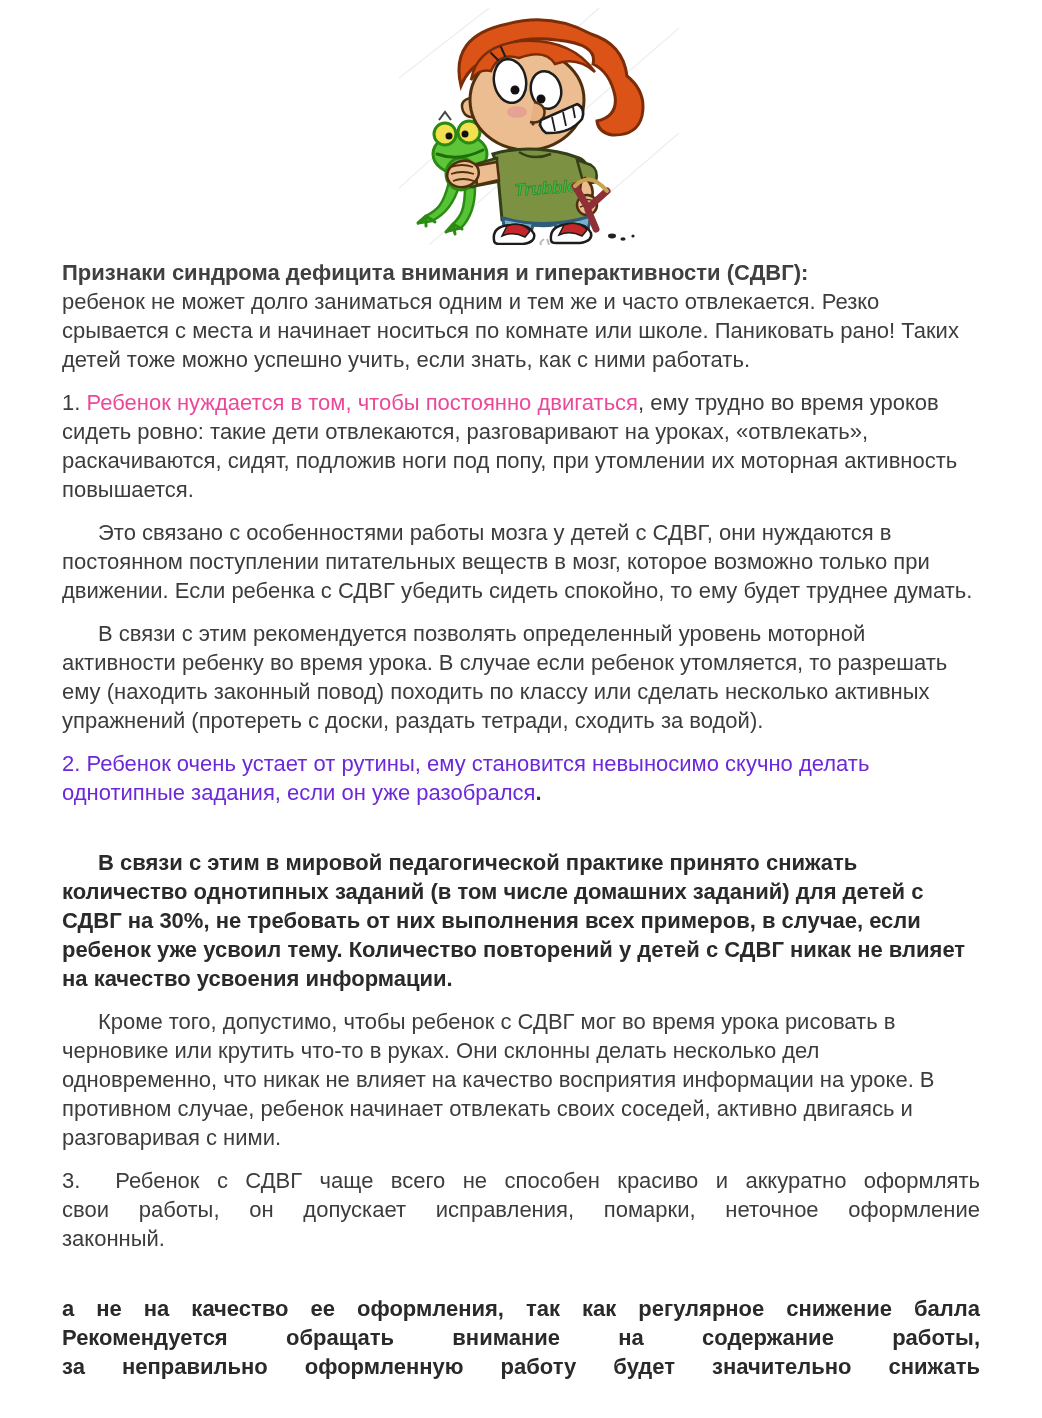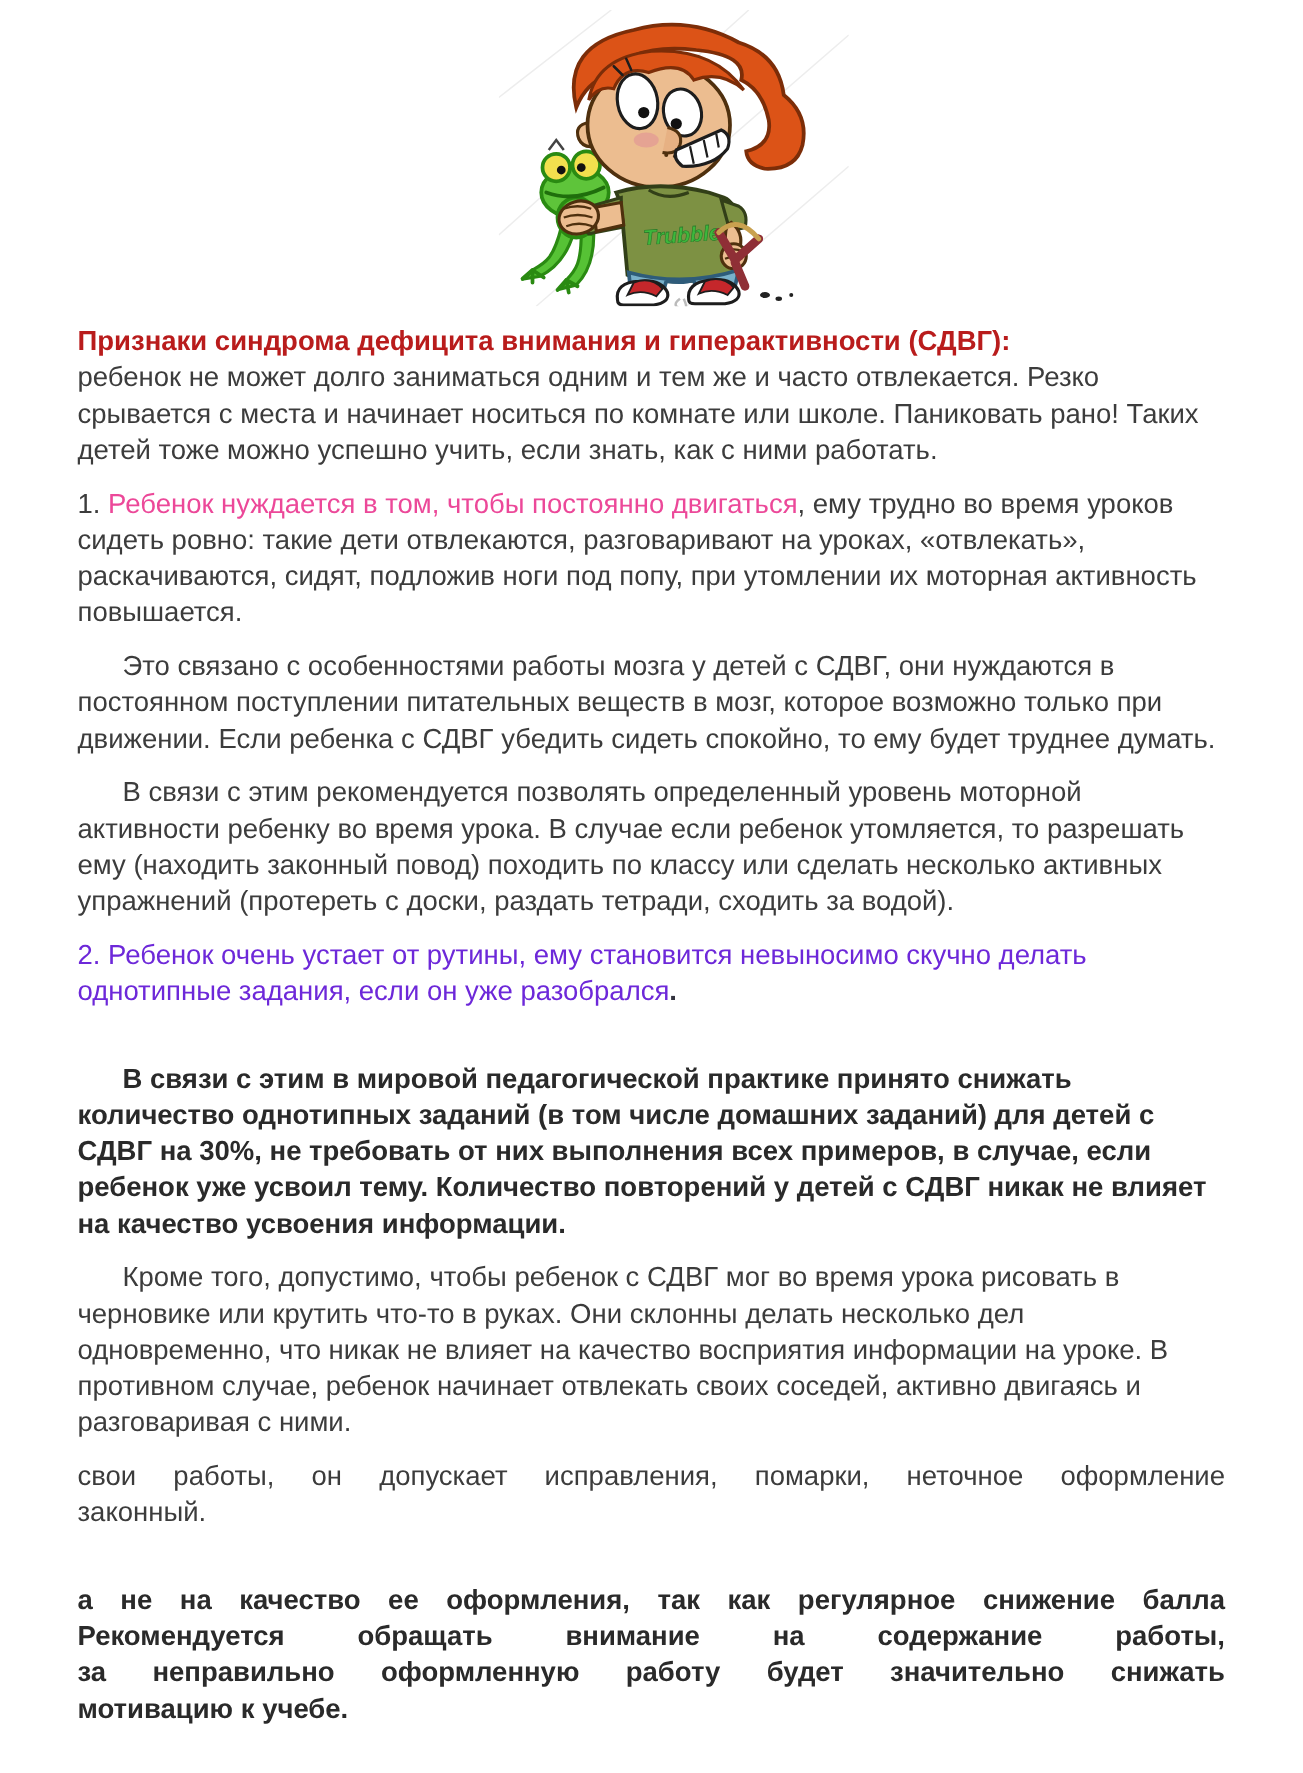--- a/index.html
+++ b/index.html
@@ -22,21 +22,21 @@
   }
   .illustration {
     width: 280px;
     height: 237px;
     margin: 0 auto 13px auto;
     transform: translateX(18px);
   }
   .para { margin: 0 0 14px 0; }
   .para.indent { text-indent: 36px; }
   .bold { font-weight: bold; color: #2a2a2a; margin-top: 41px; }
-  strong.block-head { display: block; color: #b91c1c; }
+  strong.block-head { display: block; color: #404040; }
   .red-inline { color: #ec4899; }
   .red-bold { color: #6d28d9; font-weight: normal; }
   .dark-period { color: #33333f; font-weight: bold; }
   .jlines > div { text-align: justify; text-align-last: justify; }
   .jlines > div.last { text-align-last: left; }
 </style>
 </head>
 <body>
 
 <div class="page">
@@ -147,24 +147,24 @@
 
   <p class="para">
     <span class="red-bold">2. Ребенок очень устает от рутины, ему становится невыносимо скучно делать однотипные задания, если он уже разобрался</span><span class="dark-period">.</span>
   </p>
 
   <p class="para bold indent">В связи с этим в мировой педагогической практике принято снижать количество однотипных заданий (в том числе домашних заданий) для детей с СДВГ на 30%, не требовать от них выполнения всех примеров, в случае, если ребенок уже усвоил тему. Количество повторений у детей с СДВГ никак не влияет на качество усвоения информации.</p>
 
   <p class="para indent">Кроме того, допустимо, чтобы ребенок с СДВГ мог во время урока рисовать в черновике или крутить что-то в руках. Они склонны делать несколько дел одновременно, что никак не влияет на качество восприятия информации на уроке. В противном случае, ребенок начинает отвлекать своих соседей, активно двигаясь и разговаривая с ними.</p>
 
   <div class="para jlines">
+      <div>3.&nbsp; Ребенок с&nbsp;СДВГ чаще всего не&nbsp;способен красиво и&nbsp;аккуратно оформлять</div>
       <div>свои работы, он&nbsp;допускает исправления, помарки, неточное оформление</div>
       <div class="last">законный.</div>
     </div>
 
   <div class="para bold jlines">
       <div>а&nbsp;не&nbsp;на&nbsp;качество ее&nbsp;оформления, так как регулярное снижение балла</div>
       <div>Рекомендуется обращать внимание на&nbsp;содержание работы,</div>
       <div>за&nbsp;неправильно оформленную работу будет значительно снижать</div>
-      <div class="last">мотивацию к учебе.</div>
     </div>
 
 </div>
 
 </body></html>

